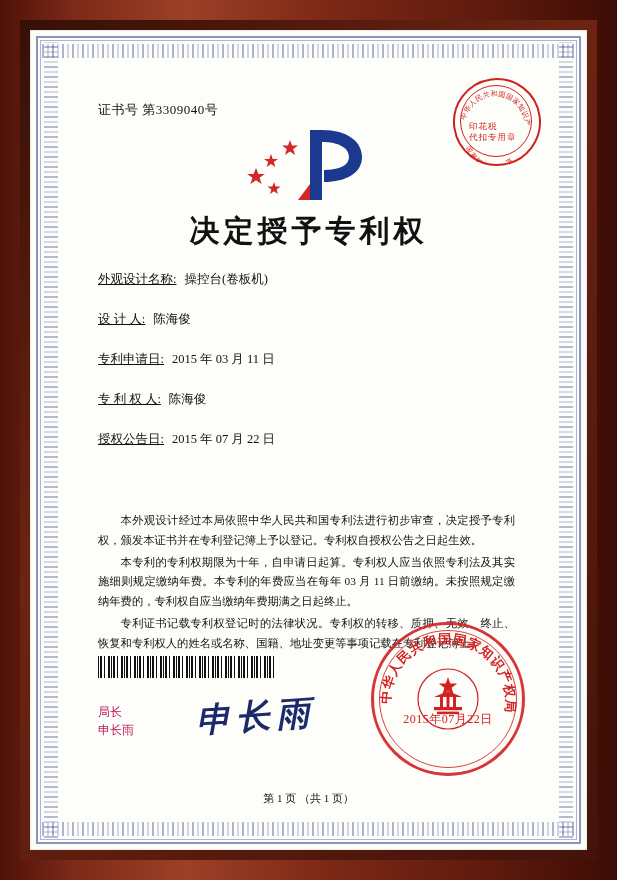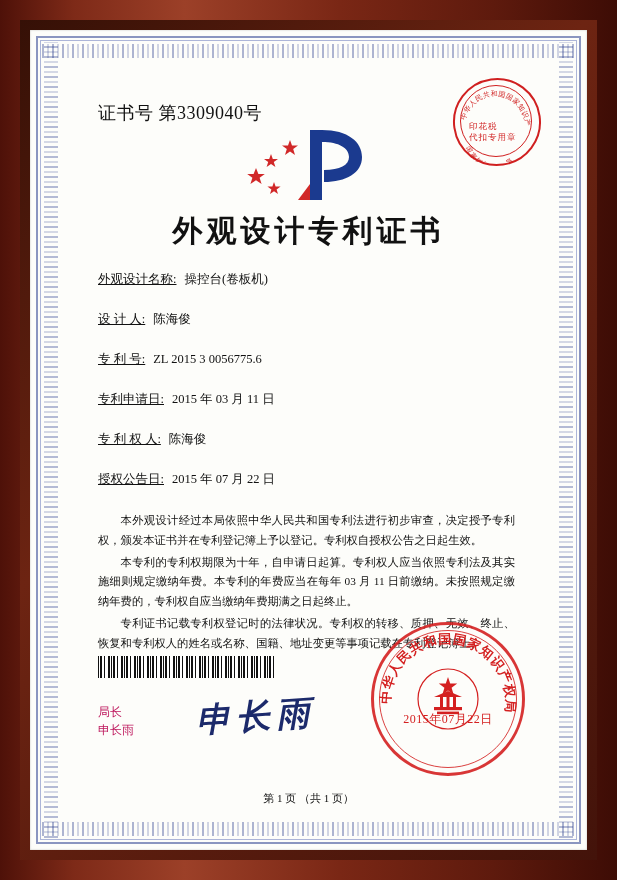--- a/index.html
+++ b/index.html
@@ -56,21 +56,21 @@
   .ornament-right{right:14px;}
 
   .content{
     position:absolute;left:26px;top:26px;right:26px;bottom:26px;
     color:#111;
   }
 
   
   .cert-no{
     position:absolute;left:42px;top:45px;
-    font-size:18px;letter-spacing:.5px;color:#111;
+    font-size:13px;letter-spacing:.5px;color:#111;
     white-space:nowrap;
   }
   
   .seal-top{
     position:absolute;right:20px;top:22px;width:88px;height:88px;
   }
   .seal-top .ring{
     position:absolute;left:0;top:0;width:84px;height:84px;
     border:2px solid #d02020;border-radius:50%;
     transform:rotate(-8deg);
@@ -229,34 +229,30 @@
             <polygon points="46,16 48,21.6 54,21.6 49.2,25 51,31 46,27.4 41,31 42.8,25 38,21.6 44,21.6"></polygon>
             <polygon points="30,58 31.6,62.6 36.6,62.6 32.6,65.4 34,70 30,67.2 26,70 27.4,65.4 23.4,62.6 28.4,62.6"></polygon>
           </g>
 
           <path d="M66,6 L66,76 L78,76 L78,6 Z" fill="#1b3a8f"></path>
           <path d="M78,6 C104,6 118,18 118,33 C118,49 102,58 80,58 L80,46 C96,46 105,41 105,33 C105,24 95,18 78,18 Z" fill="#1b3a8f"></path>
           <path d="M66,76 L54,76 L66,60 Z" fill="#d12828"></path>
         </svg>
       </div>
 
-      <div class="doc-title">外观设计专利证书</div>
+      <div class="doc-title">决定授予专利权</div>
 
       <div class="fields">
         <div class="field">
           <span class="lab">外观设计名称:</span>
           <span class="val">操控台(卷板机)</span>
         </div>
         <div class="field">
           <span class="lab">设  计  人:</span>
           <span class="val">陈海俊</span>
-        </div>
-        <div class="field">
-          <span class="lab">专    利    号:</span>
-          <span class="val">ZL 2015 3 0056775.6</span>
         </div>
         <div class="field">
           <span class="lab">专利申请日:</span>
           <span class="val">2015 年 03 月 11 日</span>
         </div>
         <div class="field">
           <span class="lab">专  利  权  人:</span>
           <span class="val">陈海俊</span>
         </div>
         <div class="field">

